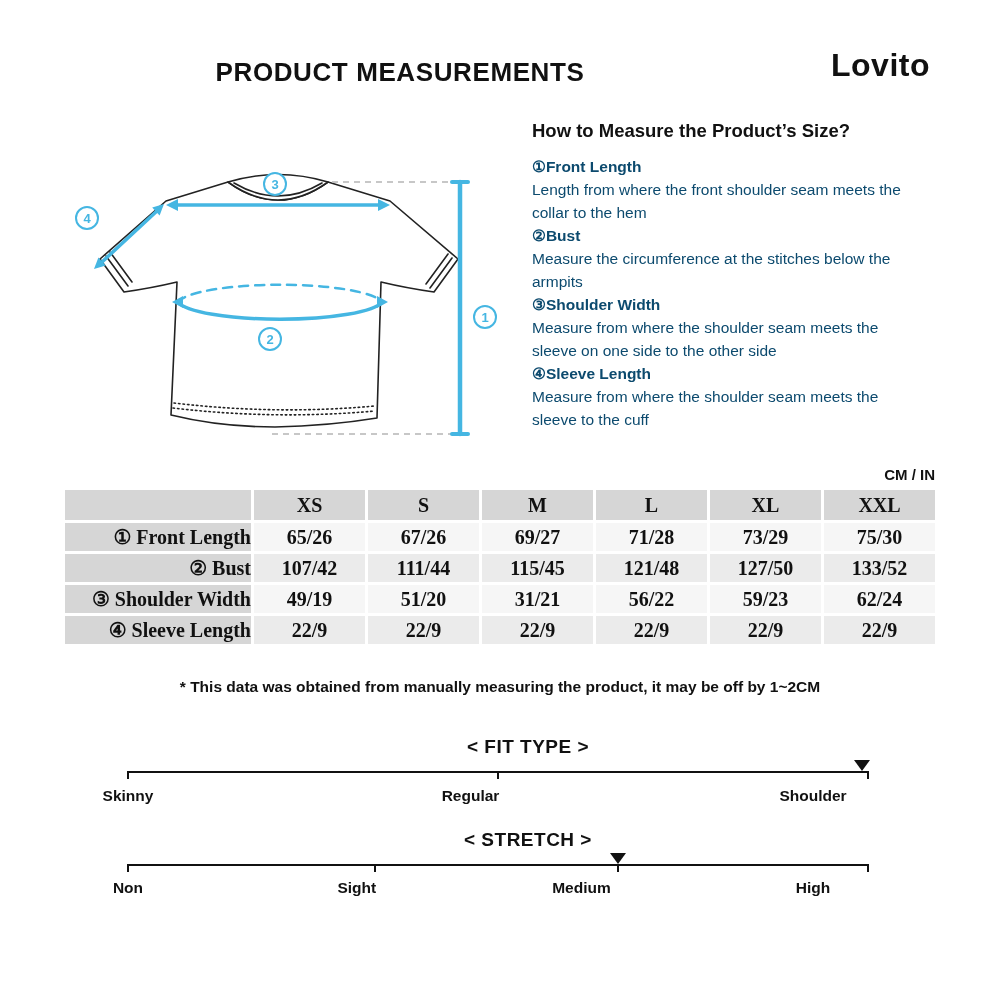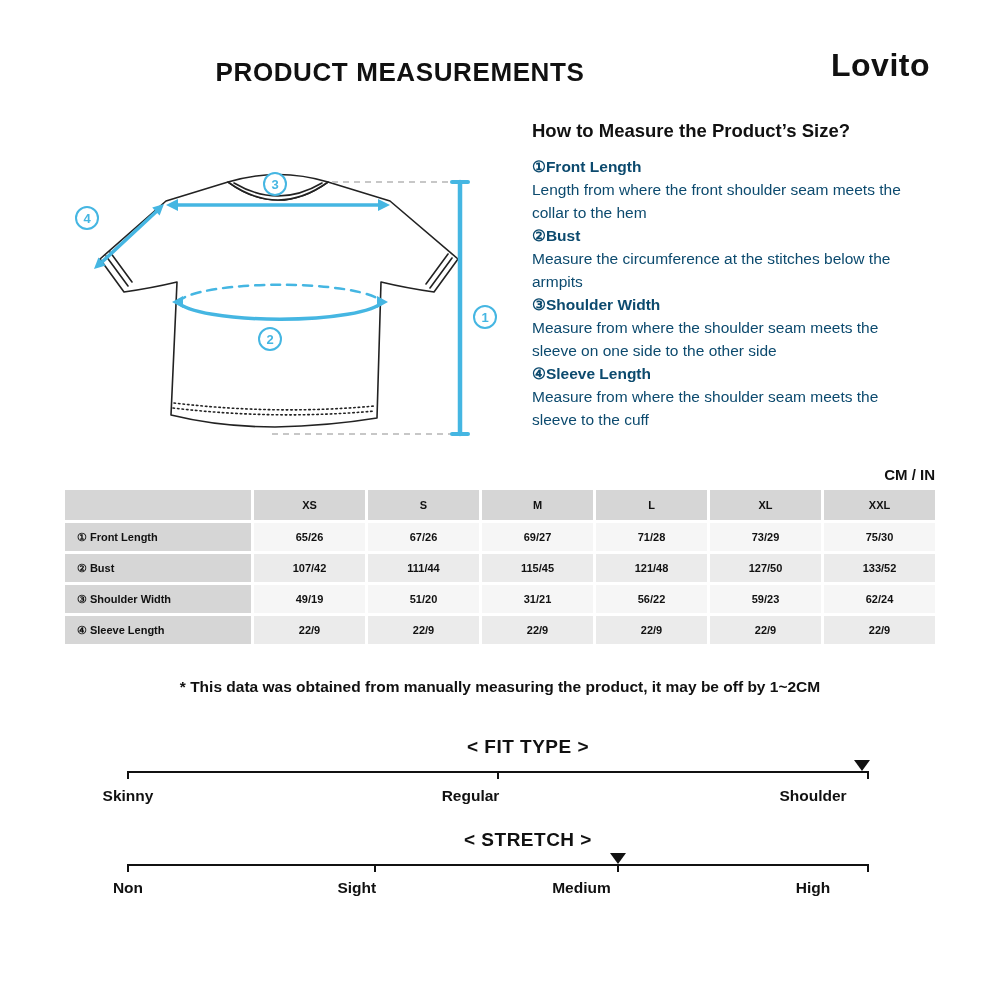--- a/index.html
+++ b/index.html
@@ -20,26 +20,26 @@
 
   .howto { position:absolute; left:532px; top:120px; width:376px; }
   .howto h2 { font-size:18.5px; font-weight:800; margin-bottom:13px; }
   .hlabel { font-size:15.5px; font-weight:700; color:#0c4a6e; line-height:23px; }
   .hdesc  { font-size:15.5px; color:#0c4a6e; line-height:23px; }
 
   .unit { position:absolute; top:466px; right:65px; font-size:15px; font-weight:700; }
 
   table.sizes {
     position:absolute; left:62px; top:487px; width:876px;
-    border-collapse:separate; border-spacing:3px; font-size:11px;
+    border-collapse:separate; border-spacing:3px; font-size:20px;font-family:Liberation Serif, serif;
   }
   .sizes th, .sizes td { text-align:center; font-weight:700; height:28px; }
   .sizes thead th { background:#d6d6d6; height:30px; }
   .sizes th:not(.labelcol) { width:111px; }
-  .sizes .labelcol { width:186px; text-align:left; padding-left:12px; }
+  .sizes .labelcol { width:186px; text-align:right; padding-left:12px; }
   .sizes td.labelcol { background:#d6d6d6; }
   .sizes tbody tr:nth-child(odd)  td:not(.labelcol) { background:#f6f6f6; }
   .sizes tbody tr:nth-child(even) td:not(.labelcol) { background:#ebebeb; }
 
   .footnote {
     position:absolute; top:678px; left:0; width:1000px; text-align:center;
     font-size:15.5px; font-weight:700;
   }
 
   .scale-title {

